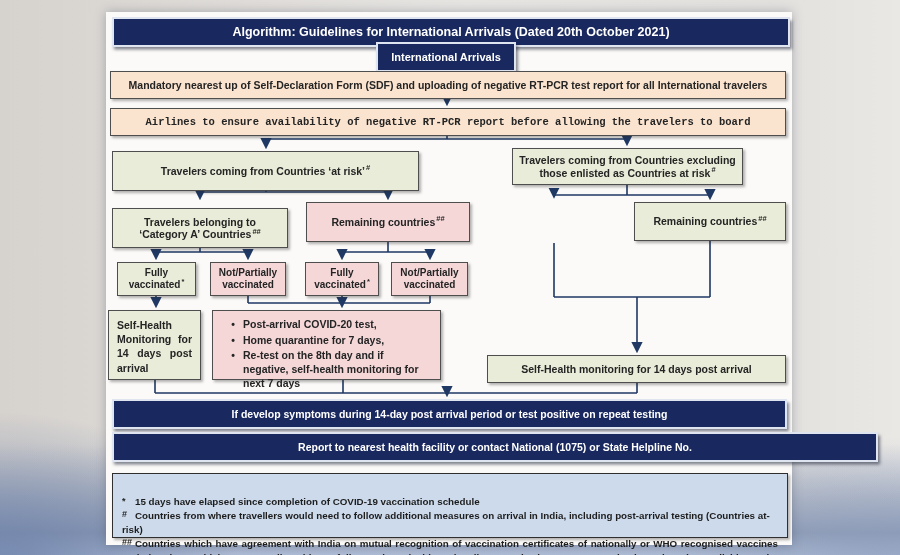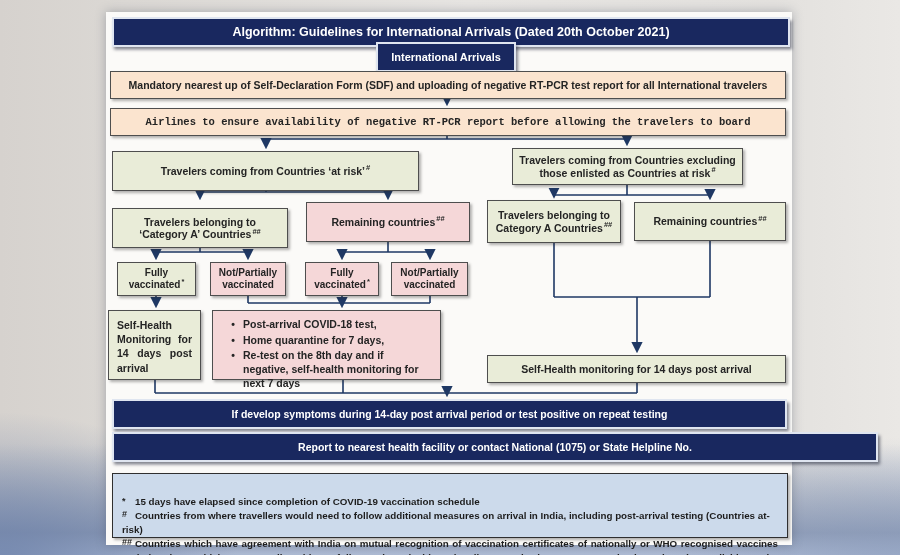--- a/index.html
+++ b/index.html
@@ -149,23 +149,20 @@
   </div>
 
   <div class="box green cat-a-left">
     <span><span>Travelers belonging to ‘Category A’ Countries</span><span class="sup">##</span></span>
   </div>
 
   <div class="box pink remaining-left">
     <span><span>Remaining countries</span><span class="sup">##</span></span>
   </div>
 
-  <div class="box green cat-a-right">
-    <span><span>Travelers belonging to Category A Countries</span><span class="sup">##</span></span>
-  </div>
 
   <div class="box green remaining-right">
     <span><span>Remaining countries</span><span class="sup">##</span></span>
   </div>
 
   <div class="box green fully1">
     <span><span>Fully vaccinated</span><span class="sup">*</span></span>
   </div>
 
   <div class="box pink notpart1">
@@ -180,21 +177,21 @@
     <span>Not/Partially vaccinated</span>
   </div>
 
   <div class="box green selfhealth-left">
     <span>Self-Health Monitoring for 14 days post arrival</span>
   </div>
 
   <div class="box pink post-arrival">
     <div class="b-row">
       <span class="b-dot">•</span>
-      <span class="b-txt">Post-arrival COVID-18 test,</span>
+      <span class="b-txt">Post-arrival COVID-20 test,</span>
     </div>
     <div class="b-row">
       <span class="b-dot">•</span>
       <span class="b-txt">Home quarantine for 7 days,</span>
     </div>
     <div class="b-row">
       <span class="b-dot">•</span>
       <span class="b-txt">Re-test on the 8th day and if negative, self-health monitoring for next 7 days</span>
     </div>
   </div>

